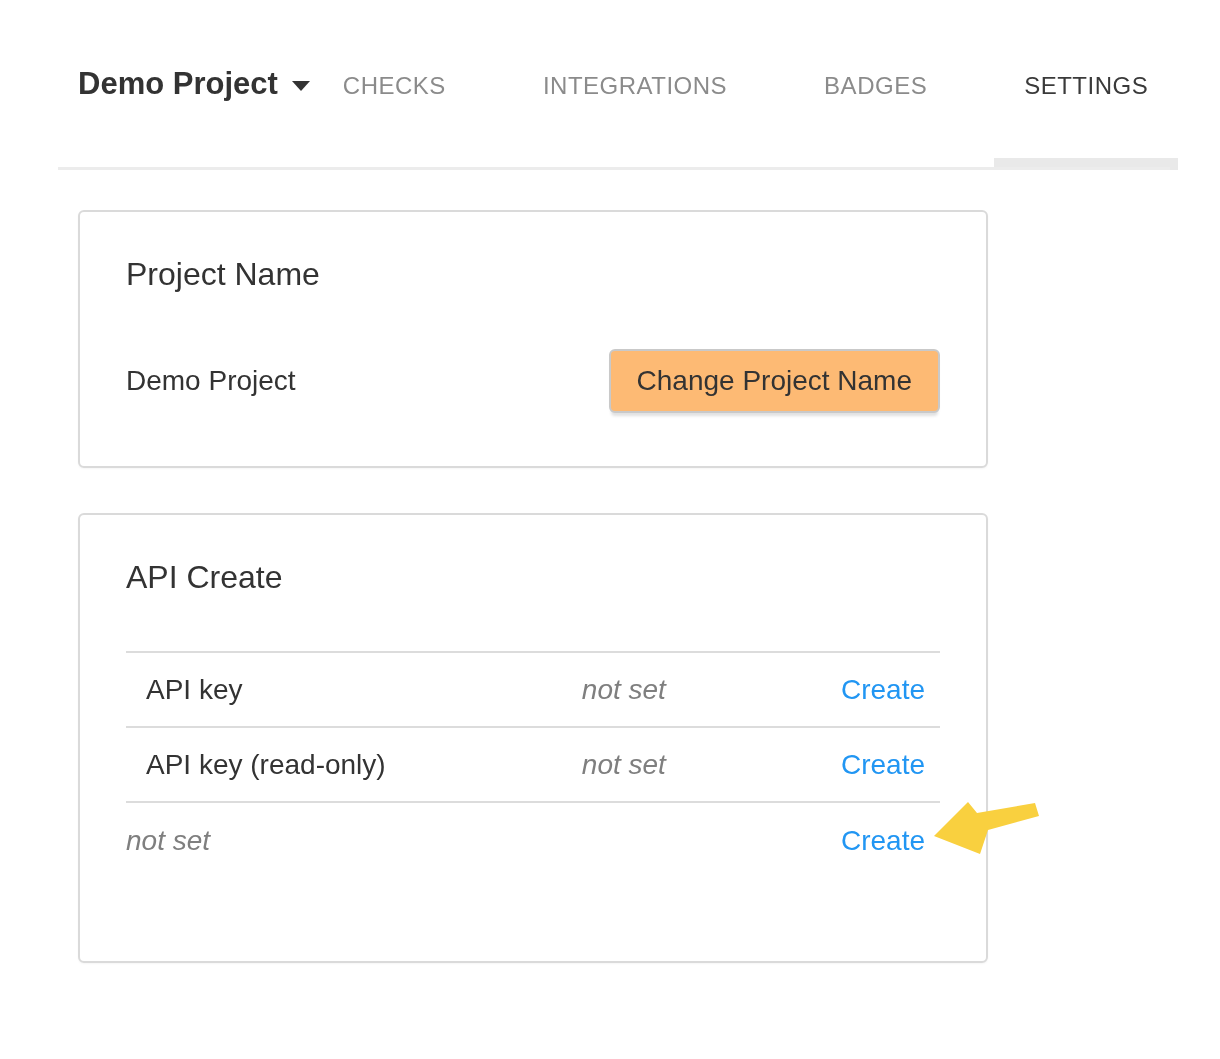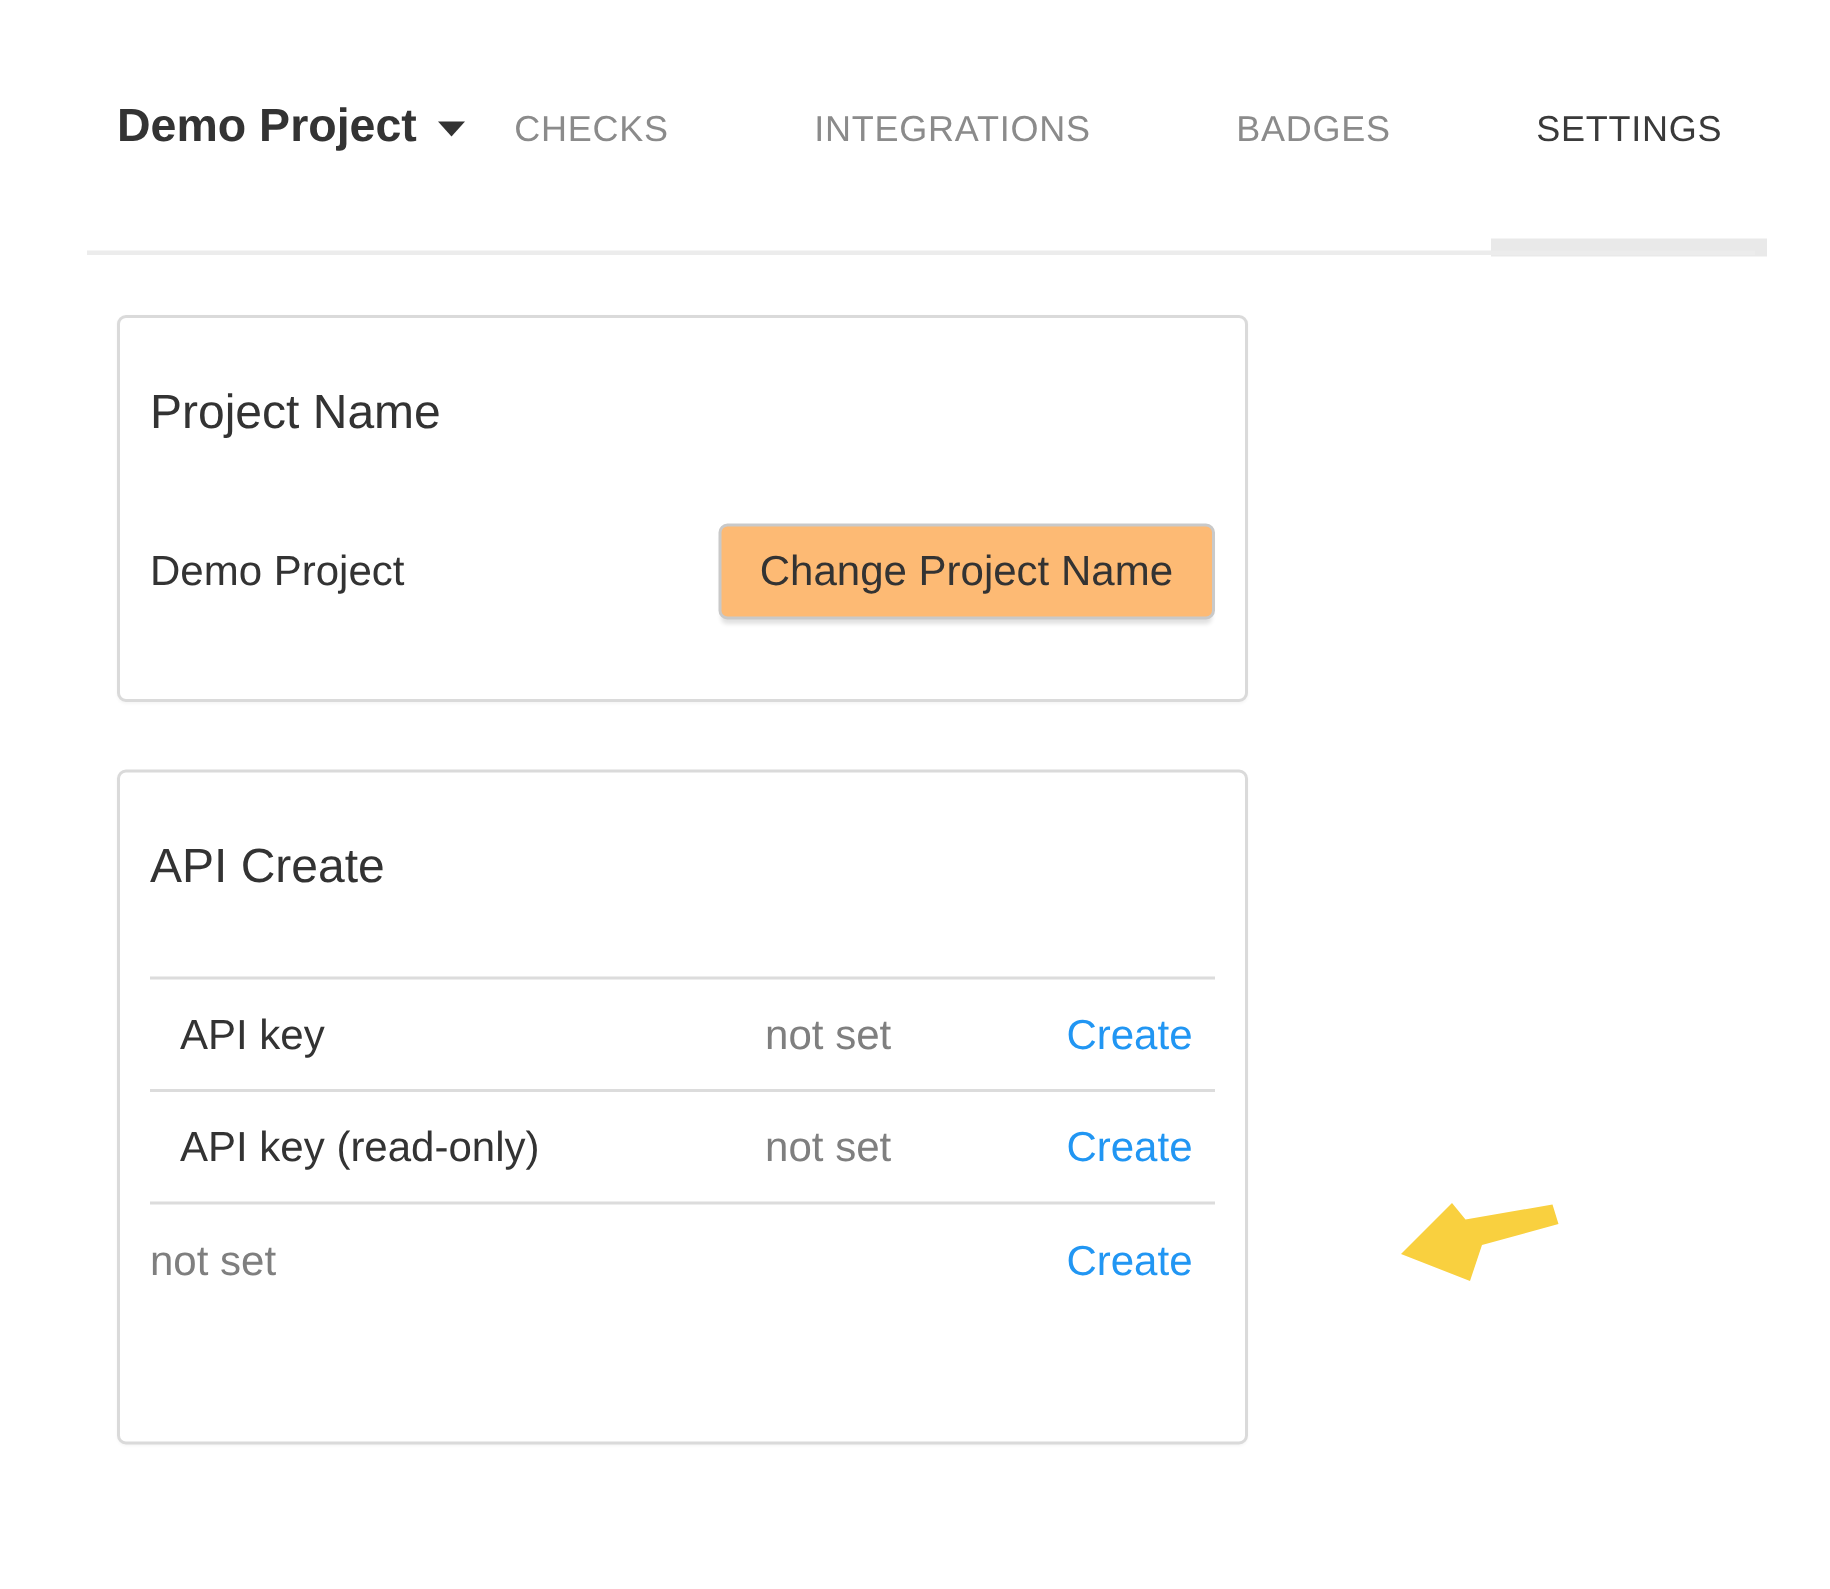--- a/index.html
+++ b/index.html
@@ -59,25 +59,25 @@
   .topbar-divider {
     position: absolute;
     left: 58px; right: 50px; bottom: 0;
     height: 3px;
     background: #ececec;
   }
 
   
   .content { padding-left: 78px; }
   .card {
-    width: 754px;
+    width: 910px;
     background: #ffffff;
     border: 2px solid #dadada;
     border-radius: 6px;
-    padding: 0 20px;
+    padding: 0 46px;
     box-shadow: 0 1px 2px rgba(0,0,0,0.04);
   }
   .card h2 {
     font-size: 32px;
     font-weight: 400;
     color: #333333;
     margin: 44px 0 0 0;
     line-height: 37px;
   }
   .card-project { margin-top: 40px; height: 258px; }
@@ -100,32 +100,32 @@
     box-shadow: 0 5px 3px -2px rgba(0,0,0,0.12);
   }
 
   .card-api { margin-top: 45px; height: 450px; }
   .api-table { margin-top: 55px; border-top: 2px solid #dcdcdc; }
   .api-row {
     display: flex;
     align-items: center;
     height: 75px;
     border-bottom: 2px solid #dcdcdc;
-    gap: 20px;
   }
   .api-row:last-child { border-bottom: none; }
   .cell-name {
     width: 56%;
     padding-left: 20px;
     font-size: 28px;
     color: #333333;
   }
   .cell-value {
     width: 26%;
     font-size: 28px;
+    font-style: italic;
     color: #7f7f7f;
   }
   .cell-action { flex: 1; text-align: right; padding-right: 15px; }
   .create-link {
     font-size: 28px;
     color: #2196F3;
     text-decoration: none;
     cursor: pointer;
     margin-top: 44px;
   }

